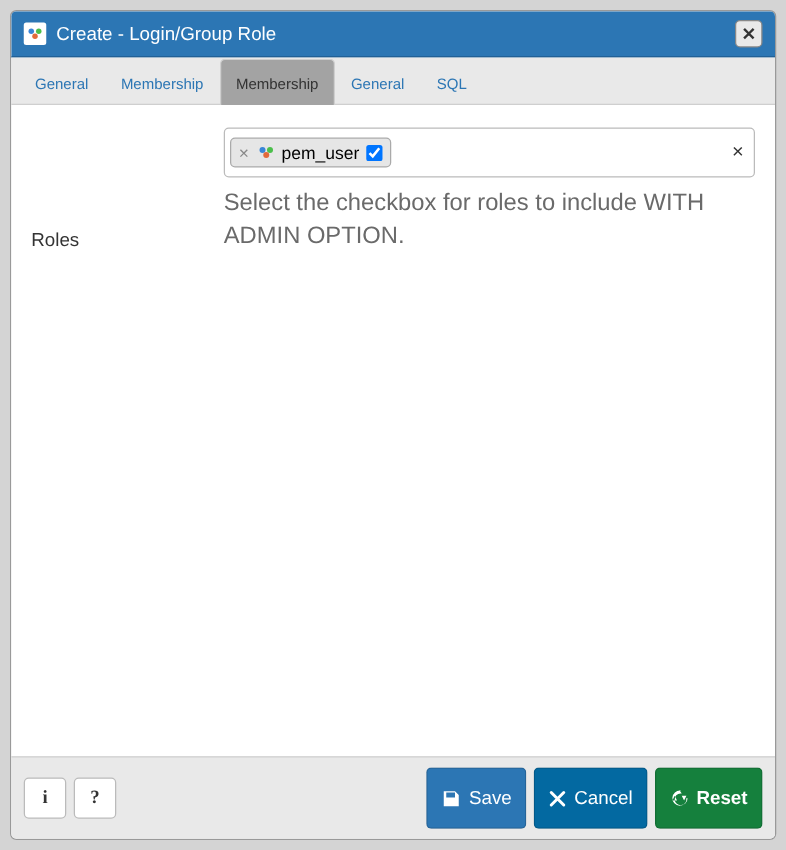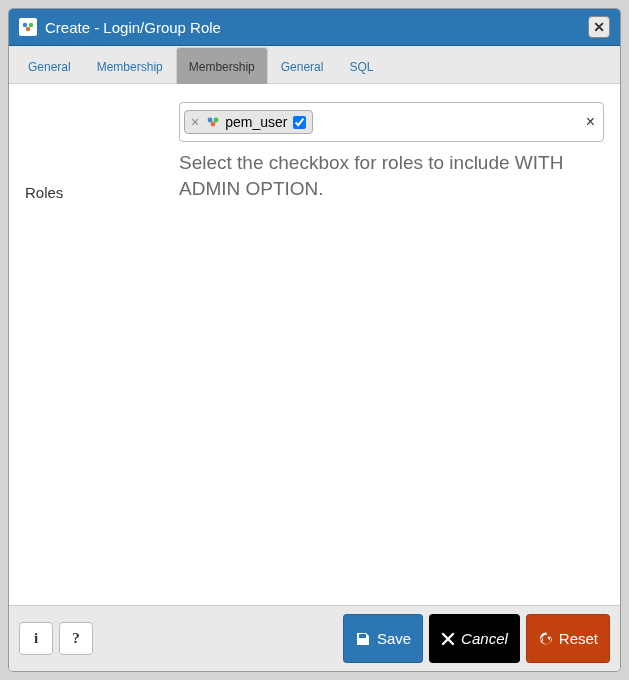--- a/index.html
+++ b/index.html
@@ -170,22 +170,22 @@
       background: #fff;
       color: #333;
       border: 1px solid #bbb;
       width: 34px;
       justify-content: center;
       padding: 7px 0;
       font-family: Georgia, serif;
       font-weight: bold;
     }
     .btn-primary { background: #2c76b4; }
-    .btn-danger { background: #000000; font-style: italic; }
-    .btn-warning { background: #c2410c; }
+    .btn-danger { background: #0369a1; }
+    .btn-warning { background: #15803d; font-weight: bold; }
     .btn svg { display:block; }
   </style>
 </head>
 <body>
 
 <div class="dialog">
 
   <div class="dialog-header">
     <span class="app-icon">
       <svg width="14" height="12" viewBox="0 0 14 12">

